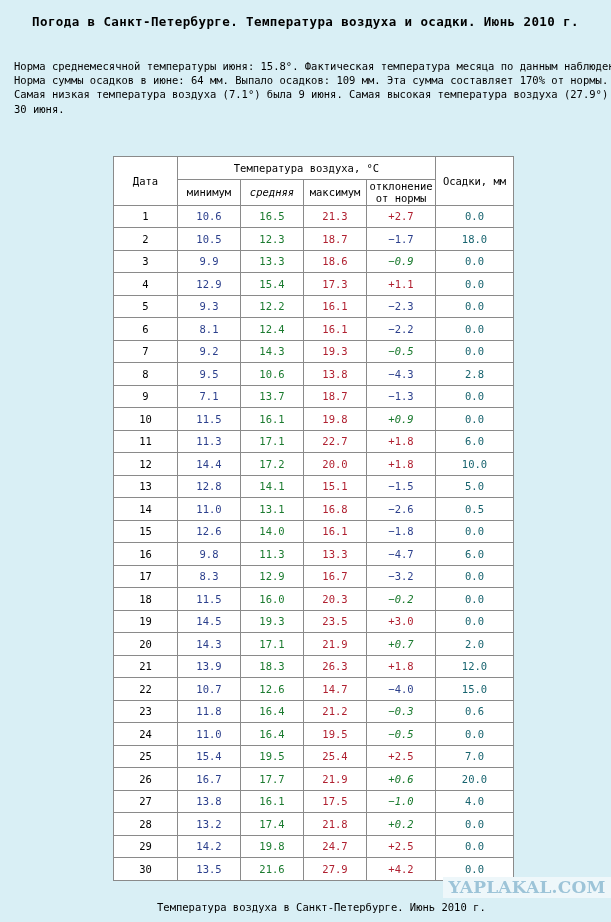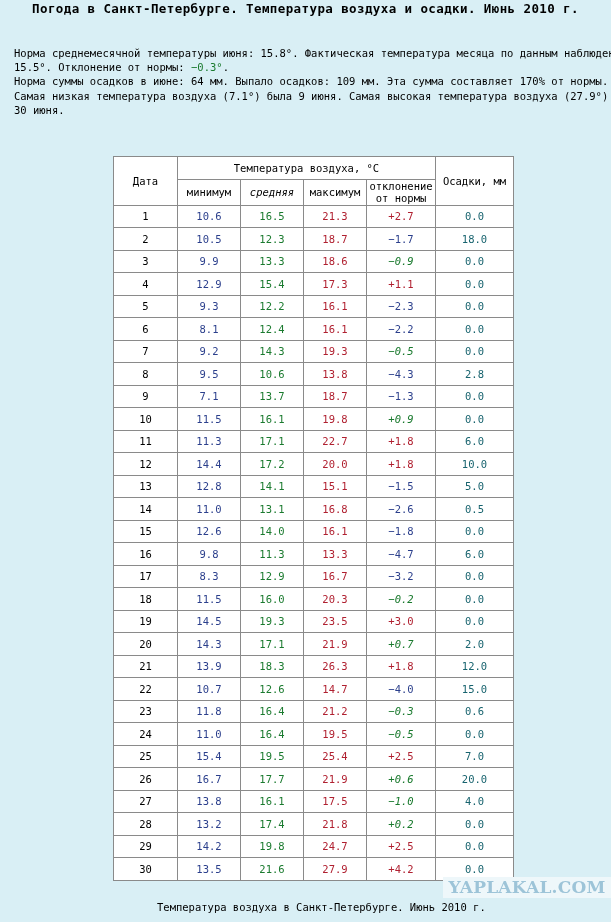--- a/index.html
+++ b/index.html
@@ -16,21 +16,21 @@
     position: relative;
   }
 
   
   .page-title {
     text-align: center;
     font-size: 12.5px;
     font-weight: bold;
     letter-spacing: 0.4px;
     color: #000;
-    padding-top: 1px;
+    padding-top: 14px;
     white-space: nowrap;
   }
 
   
   .intro {
     margin: 30px 0 0 14px;
     font-size: 10.5px;
     line-height: 14.2px;
     color: #000;
     white-space: nowrap;
@@ -117,21 +117,20 @@
     margin-top: 36px;
   }
 </style>
 </head>
 <body>
 
 <div class="page-title">Погода в Санкт-Петербурге. Температура воздуха и осадки. Июнь 2010 г.</div>
 
 <div class="intro">
   <p><span>Норма среднемесячной температуры июня: 15.8°. Фактическая температура месяца по данным наблюдений:</span></p>
-  <p><span>15.5°. Отклонение от нормы: </span><span class="c-green">−0.3°</span><span>.</span></p>
   <p>Норма суммы осадков в июне: 64 мм. Выпало осадков: 109 мм. Эта сумма составляет 170% от нормы.</p>
   <p>Самая низкая температура воздуха (7.1°) была 9 июня. Самая высокая температура воздуха (27.9°) была</p>
   <p>30 июня.</p>
 </div>
 
 <div class="table-wrap">
   <table class="weather">
     <thead>
       <tr>
         <th class="col-date th-date" rowspan="2">Дата</th>

